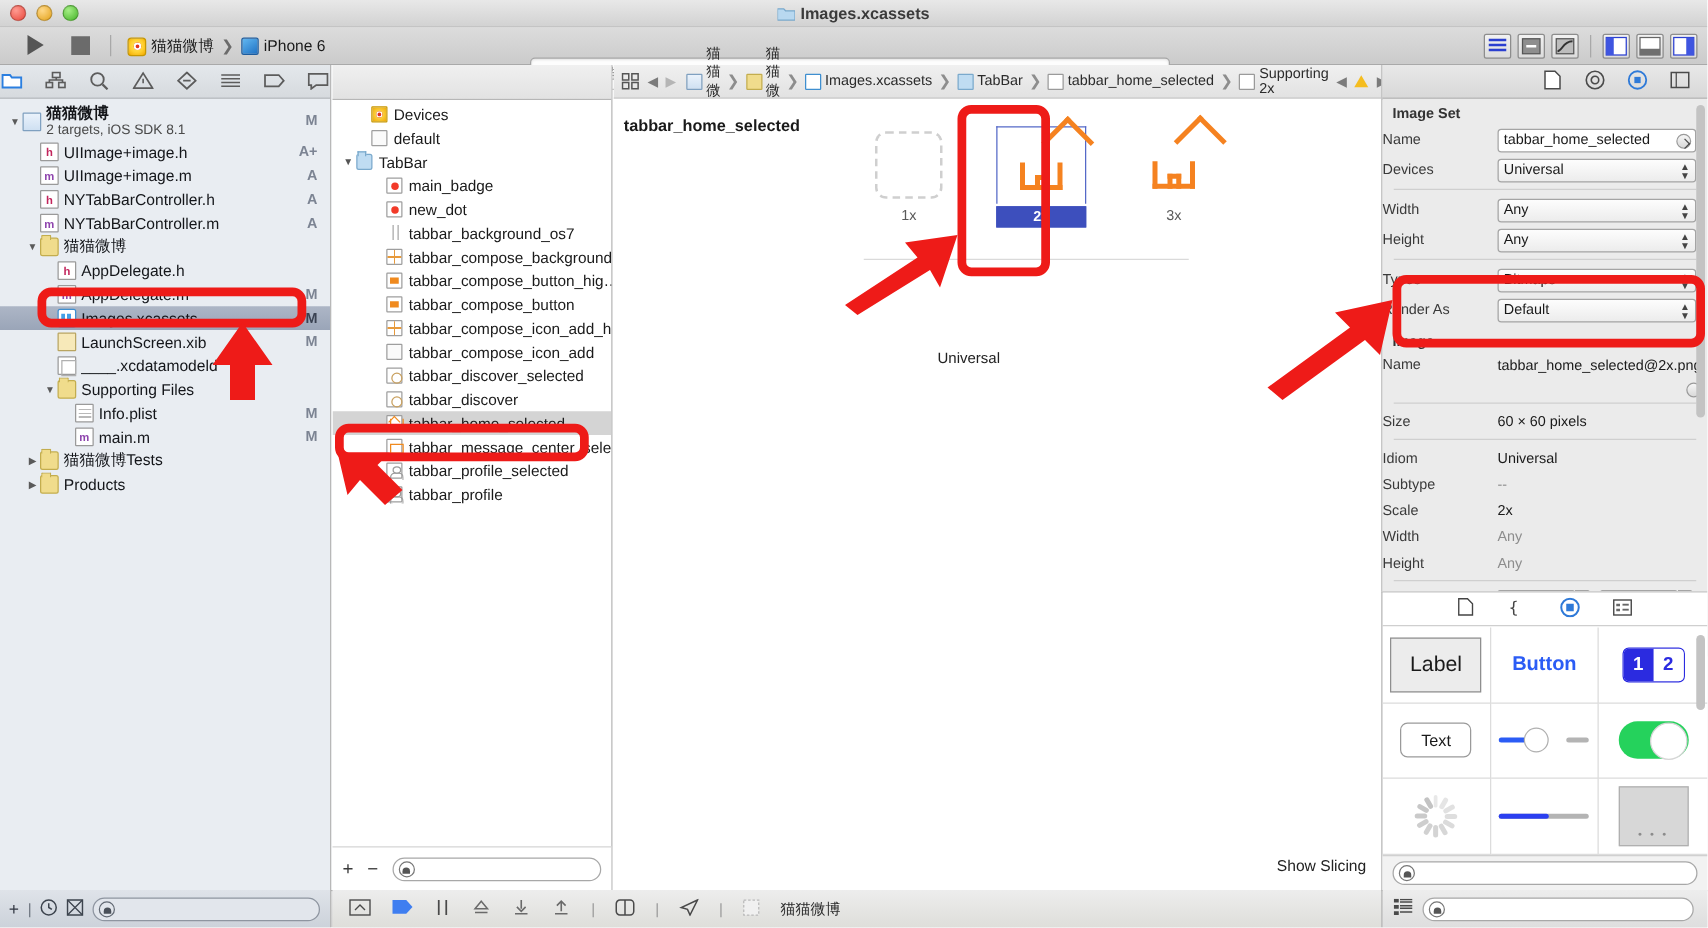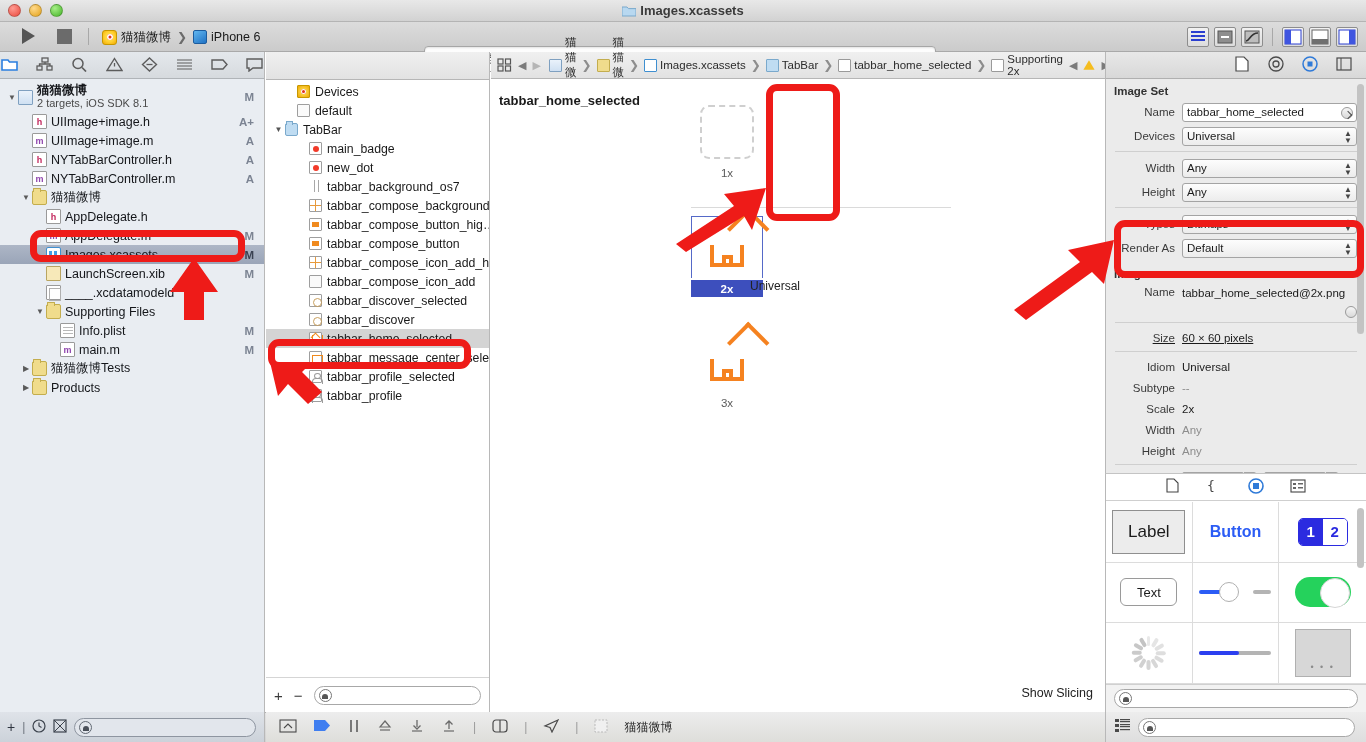--- a/index.html
+++ b/index.html
@@ -137,21 +137,21 @@
   .jb-grid{ width:15px;height:14px; position:relative; flex:none; }
   .jb-arrow{ color:#7b7b7b; font-size:11px; }
   .jb-arrow.dim{ color:#b5b5b5; }
   .crumbs{ display:flex; align-items:center; font-size:11.5px; color:#2b2b2b; gap:3px; margin-left:2px; }
   .crumbs .cz{ display:flex;align-items:center;gap:3px; }
   .crumbs .sep{ color:#8d8d8d; margin:0 2px; font-size:12px; }
   .cic{ width:13px;height:13px;border:1px solid #9a9a9a;background:#fff;border-radius:1px;position:relative;flex:none; }
   .jb-right{ margin-left:auto; display:flex; align-items:center; gap:5px; padding-right:7px; }
   .editor-body{ position:absolute; left:0;right:0;top:27px;bottom:0; background:#fff; }
   .asset-title{ position:absolute; left:8px; top:14px; font-size:13px; font-weight:bold; color:#1a1a1a; }
-  .slots{ position:absolute; left:200px; top:22px; display:flex; gap:34px;flex-direction:column; }
+  .slots{ position:absolute; left:200px; top:22px; display:flex; gap:34px; }
   .slot{ width:72px; text-align:center; }
   .slot .well{ width:72px;height:62px; display:flex;align-items:center;justify-content:center; }
   .slot .empty{ width:54px;height:54px;border:2px dashed #cfcfcf;border-radius:9px; }
   .slot .lbl{ font-size:11.5px; color:#5a5a5a; margin-top:2px; height:17px; line-height:17px; }
   .slot.active .well{ border:1px solid #5569c8; border-bottom:none; background:#fff; }
   .slot.active .lbl{ background:#3d4fbd; color:#fff; font-weight:bold; border:1px solid #3d4fbd; }
   .house{ width:46px;height:40px; position:relative; }
   .house .roof{ position:absolute; left:1px; top:1px; width:30px;height:30px;
     border-top:4px solid #f58220; border-right:4px solid #f58220; transform:rotate(-45deg); transform-origin:0 0; left:23px; }
   .house .walls{ position:absolute; left:6px; top:17px; width:34px;height:22px;
@@ -162,21 +162,21 @@
   .show-slicing{ position:absolute; right:12px; bottom:12px; font-size:12.5px; color:#222; }
 
   
   .inspector{ position:absolute; right:0; top:52px; width:261px; bottom:30px; background:#ebebeb; border-left:1px solid #b8b8b8; }
   .insp-top{ position:absolute; left:0;right:0;top:0;height:27px;
     background:linear-gradient(180deg,#e8e8e8,#d8d8d8); border-bottom:1px solid #b0b0b0;
     display:flex; align-items:center; justify-content:flex-end; gap:18px; padding-right:14px; }
   .insp-body{ position:absolute; left:0;right:0;top:28px; height:445px; background:#ebebeb; overflow:hidden; }
   .sect-title{ font-size:11.5px; font-weight:bold; color:#333; padding:5px 0 4px 8px; }
   .frow{ display:flex; align-items:center; height:22px; margin-bottom:2px; padding-right:9px; }
-  .frow .flabel{ width:76px; text-align:right; font-size:11.5px; color:#3a3a3a; padding-right:7px; flex:none; }
+  .frow .flabel{ width:92px; text-align:left; font-size:11.5px; color:#3a3a3a; padding-right:7px; flex:none; }
   .frow .fvalue{ font-size:11.5px; color:#1a1a1a; flex:1; }
   .frow .fvalue.dim{ color:#8d8d8d; }
   .field{ flex:1; height:19px; background:#fff; border:1px solid #a4a4a4; border-radius:3px;
     display:flex; align-items:center; padding:0 4px; font-size:11.5px; position:relative; }
   .popup{ flex:1; height:19px; border:1px solid #a4a4a4; border-radius:3px;
     background:linear-gradient(180deg,#fdfdfd,#ececec);
     display:flex; align-items:center; padding:0 4px; font-size:11.5px; position:relative; }
   .popup .steps{ position:absolute; right:4px; top:2px; font-size:8px; line-height:7px; color:#444; }
   .field .discl{ position:absolute; right:3px; top:3px; width:12px;height:12px;border-radius:50%;
     background:linear-gradient(180deg,#f6f6f6,#d9d9d9); border:1px solid #9a9a9a; }
@@ -752,21 +752,21 @@
       <div class="sect-title" style="margin-top:4px">Image</div>
       <div class="frow" style="height:34px;align-items:flex-start">
         <div class="flabel" style="padding-top:2px">Name</div>
         <div class="fvalue" style="line-height:15px;position:relative;padding-top:2px">tabbar_home_selected@2x.png</div>
         <div style="position:relative;width:14px;height:14px;align-self:flex-end">
           <span class="discl" style="position:absolute;right:0;bottom:0;width:12px;height:12px;border-radius:50%;background:linear-gradient(180deg,#f6f6f6,#d9d9d9);border:1px solid #9a9a9a;display:block"></span>
         </div>
       </div>
       <div class="hr"></div>
       <div id="imageRows">
-          <div class="frow" style="height: 19px; text-decoration: underline;">
+          <div class="frow" style="height: 19px;">
             <div class="flabel">Size</div>
             <div class="fvalue">60 × 60 pixels</div>
           </div>
           <div class="hr"></div>
           <div class="frow" style="height: 19px;">
             <div class="flabel">Idiom</div>
             <div class="fvalue">Universal</div>
           </div>
           <div class="frow" style="height: 19px;">
             <div class="flabel">Subtype</div>

